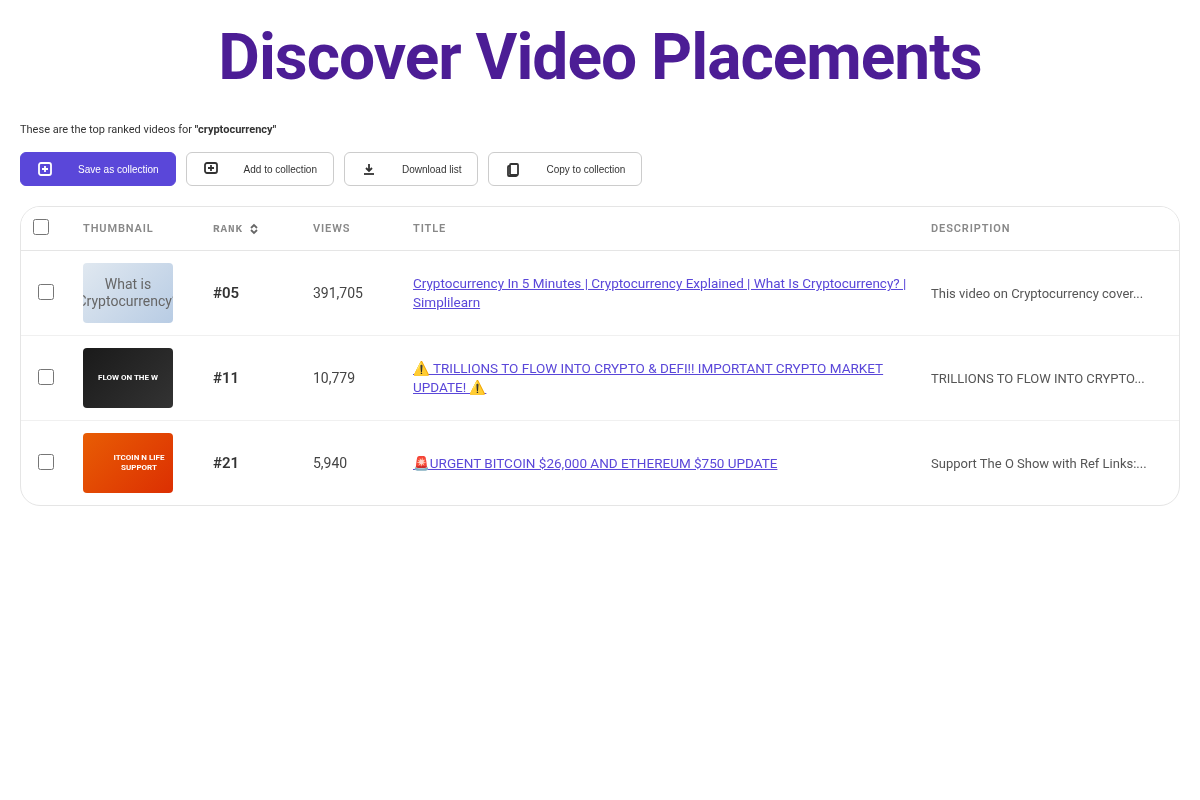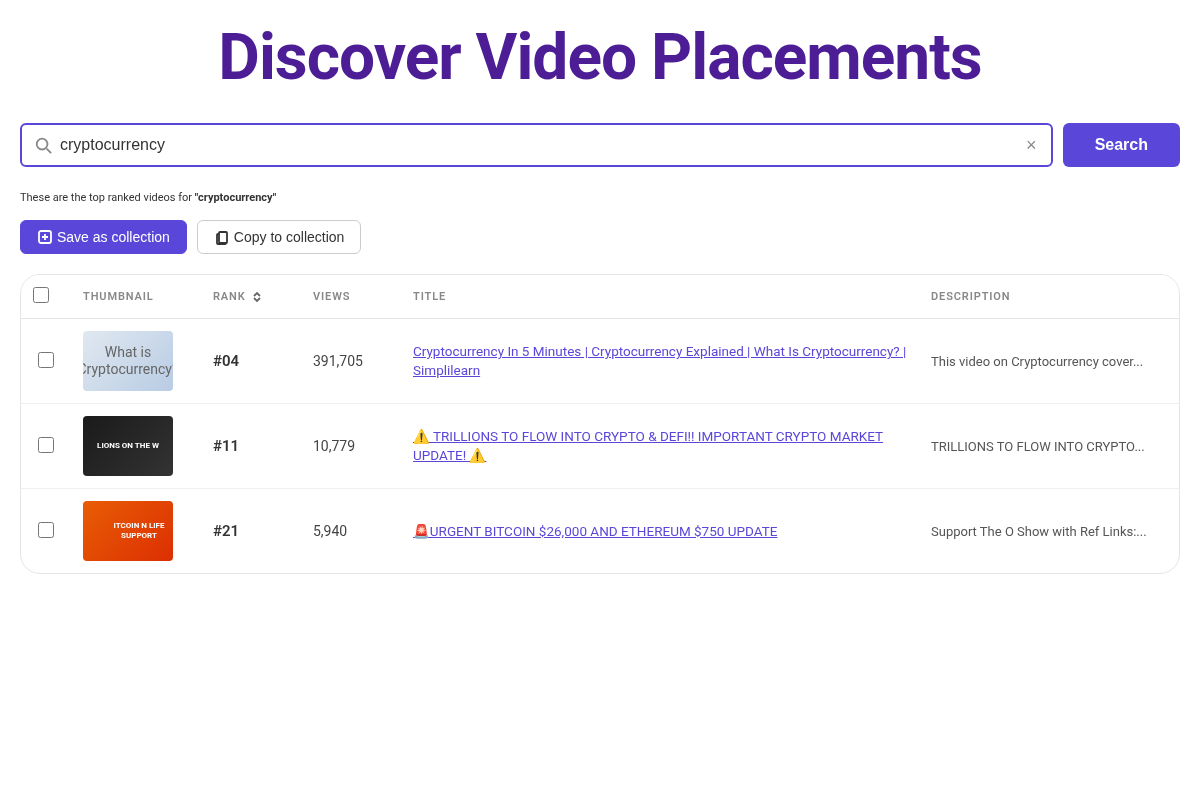--- a/index.html
+++ b/index.html
@@ -88,27 +88,27 @@
     .action-bar {
       display: flex;
       gap: 10px;
       margin-bottom: 20px;
       flex-wrap: wrap;
     }
 
     .action-btn {
       display: flex;
       align-items: center;
-      gap: 4px;
+      gap: 25px;
       border: 1.5px solid #ccc;
       border-radius: 6px;
       padding: 8px 16px;
       background: #fff;
       cursor: pointer;
-      font-size: 14px;
+      font-size: 10px;
       font-weight: 500;
       color: #333;
     }
 
     .action-btn.primary {
       background: #5a47d9;
       color: #fff;
       border-color: #5a47d9;
     }
 
@@ -201,61 +201,66 @@
       text-decoration: underline;
       cursor: pointer;
       font-size: 13.5px;
       line-height: 1.4;
     }
 
     .desc-cell { color: #555; font-size: 13px; }
 
     .rank-header-inner {
       display: flex;
+      align-items: center;
       gap: 4px;
+      font-family: Liberation Mono, monospace;
     }
 
     .sort-icon {
       display: inline-flex;
       align-items: center;
     }
   </style>
 </head>
 <body>
 
 <div class="page-wrapper">
 
   <h1 class="page-title">Discover Video Placements</h1>
 
-  <div class="search-bar-row">
-    <div class="search-input-wrapper">
-      <svg class="search-icon-svg" viewBox="0 0 20 20" fill="none" stroke="currentColor" stroke-width="2">
-        <circle cx="9" cy="9" r="6"></circle>
-        <line x1="14" y1="14" x2="19" y2="19"></line>
-      </svg>
-      <input type="text" class="search-input" value="cryptocurrency" style="">
-      <button class="search-clear-btn">×</button>
-    </div>
-    <button class="search-btn">Search</button>
-  </div>
 
   <p class="results-summary">
     <span>These are the top ranked videos for </span><strong>"cryptocurrency"</strong>
   </p>
 
   <div class="action-bar">
     <button class="action-btn primary">
       <svg viewBox="0 0 16 16" fill="none" stroke="currentColor" stroke-width="1.8">
         <rect x="2" y="2" width="12" height="12" rx="2"></rect>
         <path d="M5 8h6M8 5v6"></path>
       </svg>
       <span>Save as collection</span>
     </button>
     <button class="action-btn">
       <svg viewBox="0 0 16 16" fill="none" stroke="currentColor" stroke-width="1.8">
+        <rect x="2" y="2" width="12" height="10" rx="2"></rect>
+        <path d="M5 7h6M8 4v6"></path>
+      </svg>
+      <span>Add to collection</span>
+    </button>
+    <button class="action-btn">
+      <svg viewBox="0 0 16 16" fill="none" stroke="currentColor" stroke-width="1.8">
+        <path d="M8 3v7M5 7l3 3 3-3"></path>
+        <path d="M3 13h10"></path>
+      </svg>
+      <span>Download list</span>
+    </button>
+    <button class="action-btn">
+      <svg viewBox="0 0 16 16" fill="none" stroke="currentColor" stroke-width="1.8">
         <rect x="5" y="3" width="8" height="11" rx="1"></rect>
         <path d="M5 5H4a1 1 0 0 0-1 1v8a1 1 0 0 0 1 1h7a1 1 0 0 0 1-1v-1"></path>
       </svg>
       <span>Copy to collection</span>
     </button>
   </div>
 
   <div class="table-container">
     <table>
       <thead>
@@ -290,34 +295,34 @@
       <tbody id="table-body">
       <tr>
     <td class="check-cell">
       <input type="checkbox" style="">
     </td>
     <td>
       <div class="thumb-placeholder thumb-1">
         <span style="padding:4px;line-height:1.2;">What is Cryptocurrency?</span>
       </div>
     </td>
-    <td class="rank-cell">#04</td>
+    <td class="rank-cell">#05</td>
     <td class="views-cell">391,705</td>
     <td>
       <a class="video-link" href="#">Cryptocurrency In 5 Minutes | Cryptocurrency Explained | What Is Cryptocurrency? | Simplilearn</a>
     </td>
     <td class="desc-cell">This video on Cryptocurrency cover...</td>
   </tr>
           <tr>
     <td class="check-cell">
       <input type="checkbox" style="">
     </td>
     <td>
       <div class="thumb-placeholder thumb-2">
-        <span style="padding:4px;line-height:1.2;">LIONS ON THE W</span>
+        <span style="padding:4px;line-height:1.2;">FLOW ON THE W</span>
       </div>
     </td>
     <td class="rank-cell">#11</td>
     <td class="views-cell">10,779</td>
     <td>
       <a class="video-link" href="#">⚠️ TRILLIONS TO FLOW INTO CRYPTO &amp; DEFI!! IMPORTANT CRYPTO MARKET UPDATE! ⚠️</a>
     </td>
     <td class="desc-cell">TRILLIONS TO FLOW INTO CRYPTO...</td>
   </tr>
           <tr>

